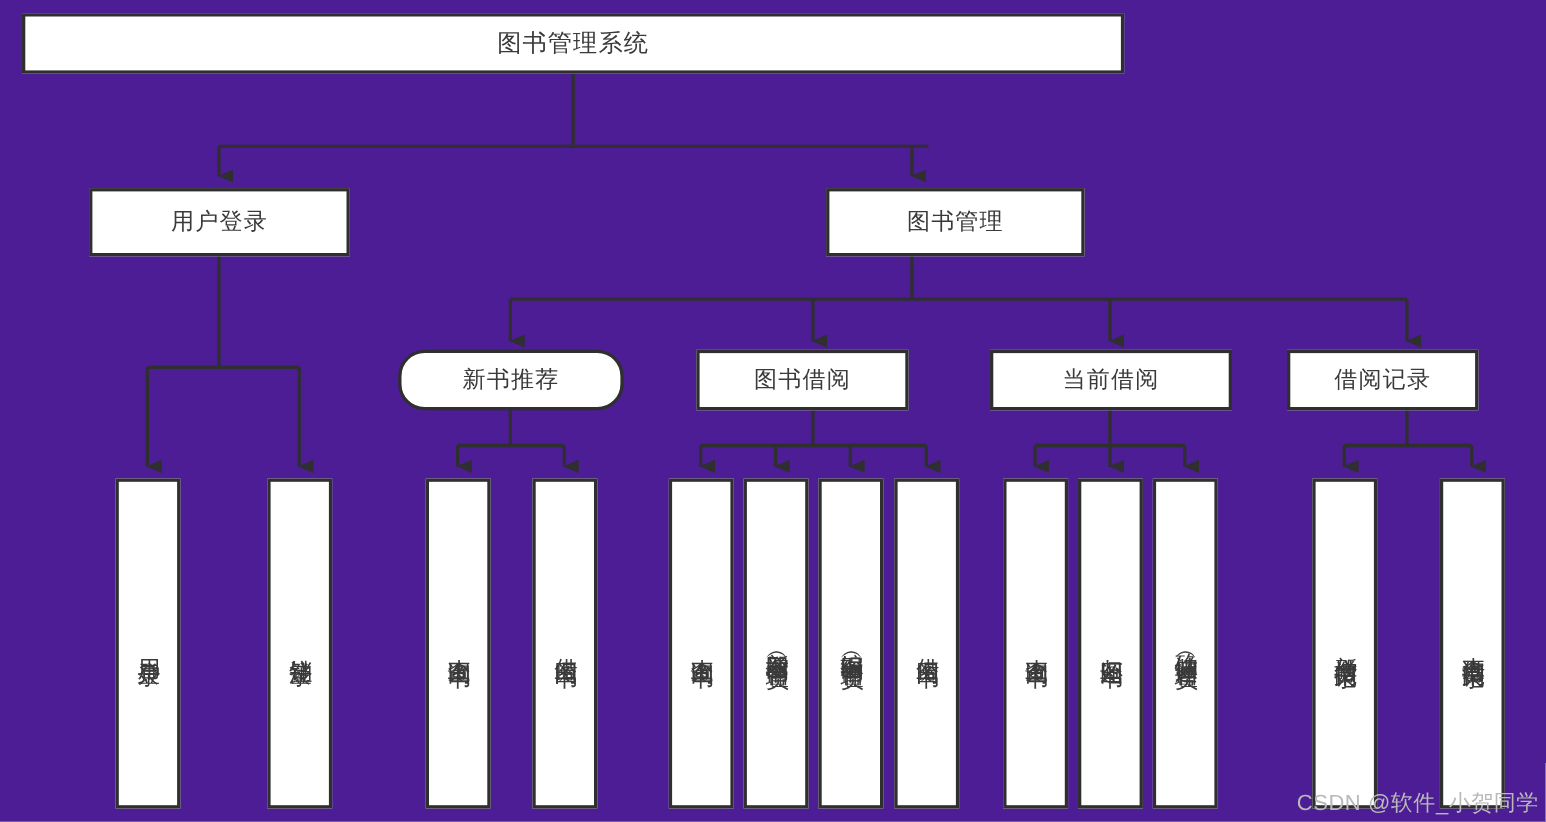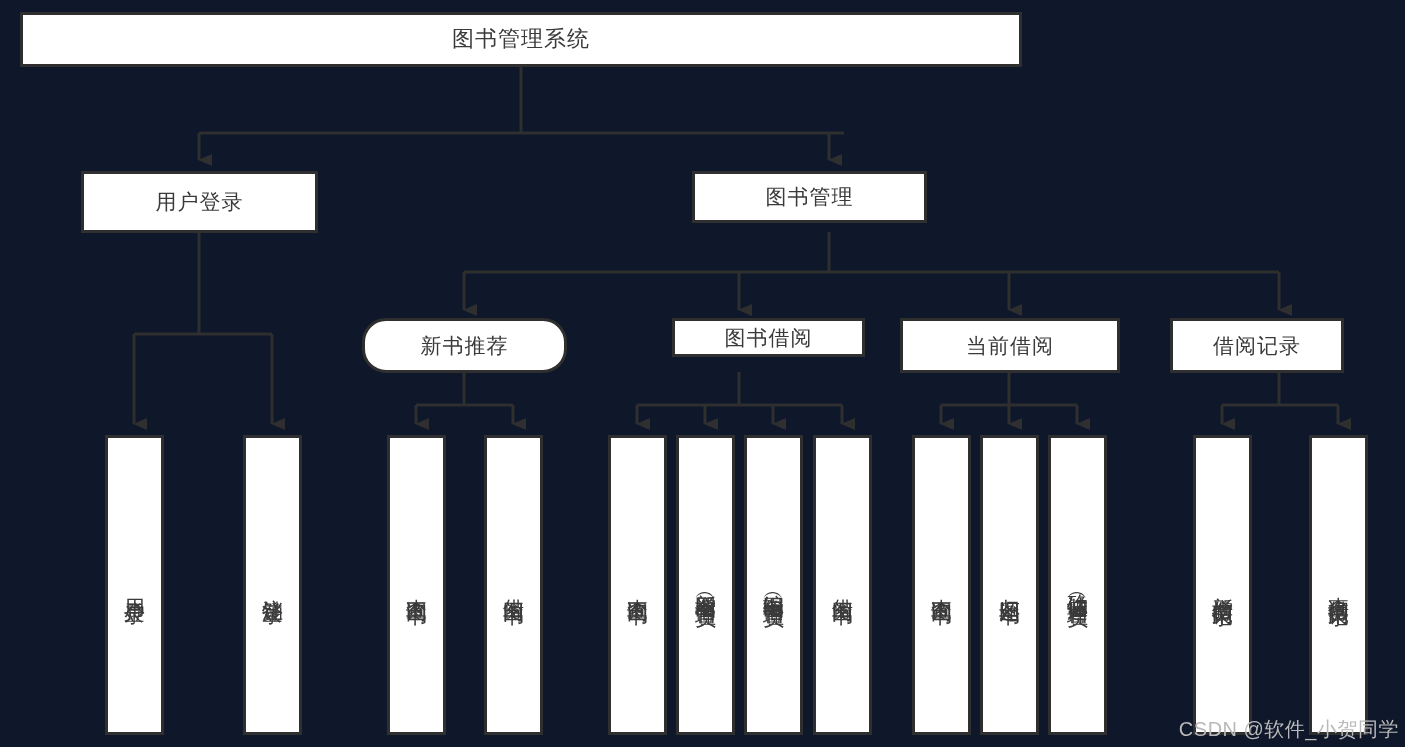--- a/index.html
+++ b/index.html
@@ -10,21 +10,21 @@
   body {
     width: 1405px;
     height: 747px;
     font-family: "Liberation Sans", "DejaVu Sans", sans-serif;
     overflow: hidden;
   }
   #diagram-root {
     position: relative;
     width: 1405px;
     height: 747px;
-    background: #0f172a;
+    background: #4c1d95;
   }
   svg#wires {
     position: absolute;
     left: 0;
     top: 0;
     width: 1405px;
     height: 747px;
     display: block;
   }
   .node {
@@ -124,28 +124,28 @@
     </g>
   </svg>
 
   <div class="node h root" style="left:20px; top:12px; width:1002px; height:55px;">
     <span class="lbl">图书管理系统</span>
   </div>
 
   <div class="node h" style="left:81px; top:171px; width:237px; height:62px;">
     <span class="lbl">用户登录</span>
   </div>
-  <div class="node h" style="left:692px; top:171px; width:235px; height:52px;">
+  <div class="node h" style="left:751px; top:171px; width:235px; height:62px;">
     <span class="lbl">图书管理</span>
   </div>
 
   <div class="node h" style="left:362px; top:318px; width:205px; height:55px;border-radius:24px;">
     <span class="lbl">新书推荐</span>
   </div>
-  <div class="node h" style="left:633px; top:318px; width:193px; height:39px;margin-left:39px;">
+  <div class="node h" style="left:633px; top:318px; width:193px; height:55px;">
     <span class="lbl">图书借阅</span>
   </div>
   <div class="node h" style="left:900px; top:318px; width:220px; height:55px;">
     <span class="lbl">当前借阅</span>
   </div>
   <div class="node h" style="left:1170px; top:318px; width:174px; height:55px;">
     <span class="lbl">借阅记录</span>
   </div>
 
   <div class="node v" style="left:105px; top:435px; width:59px; height:300px;">

